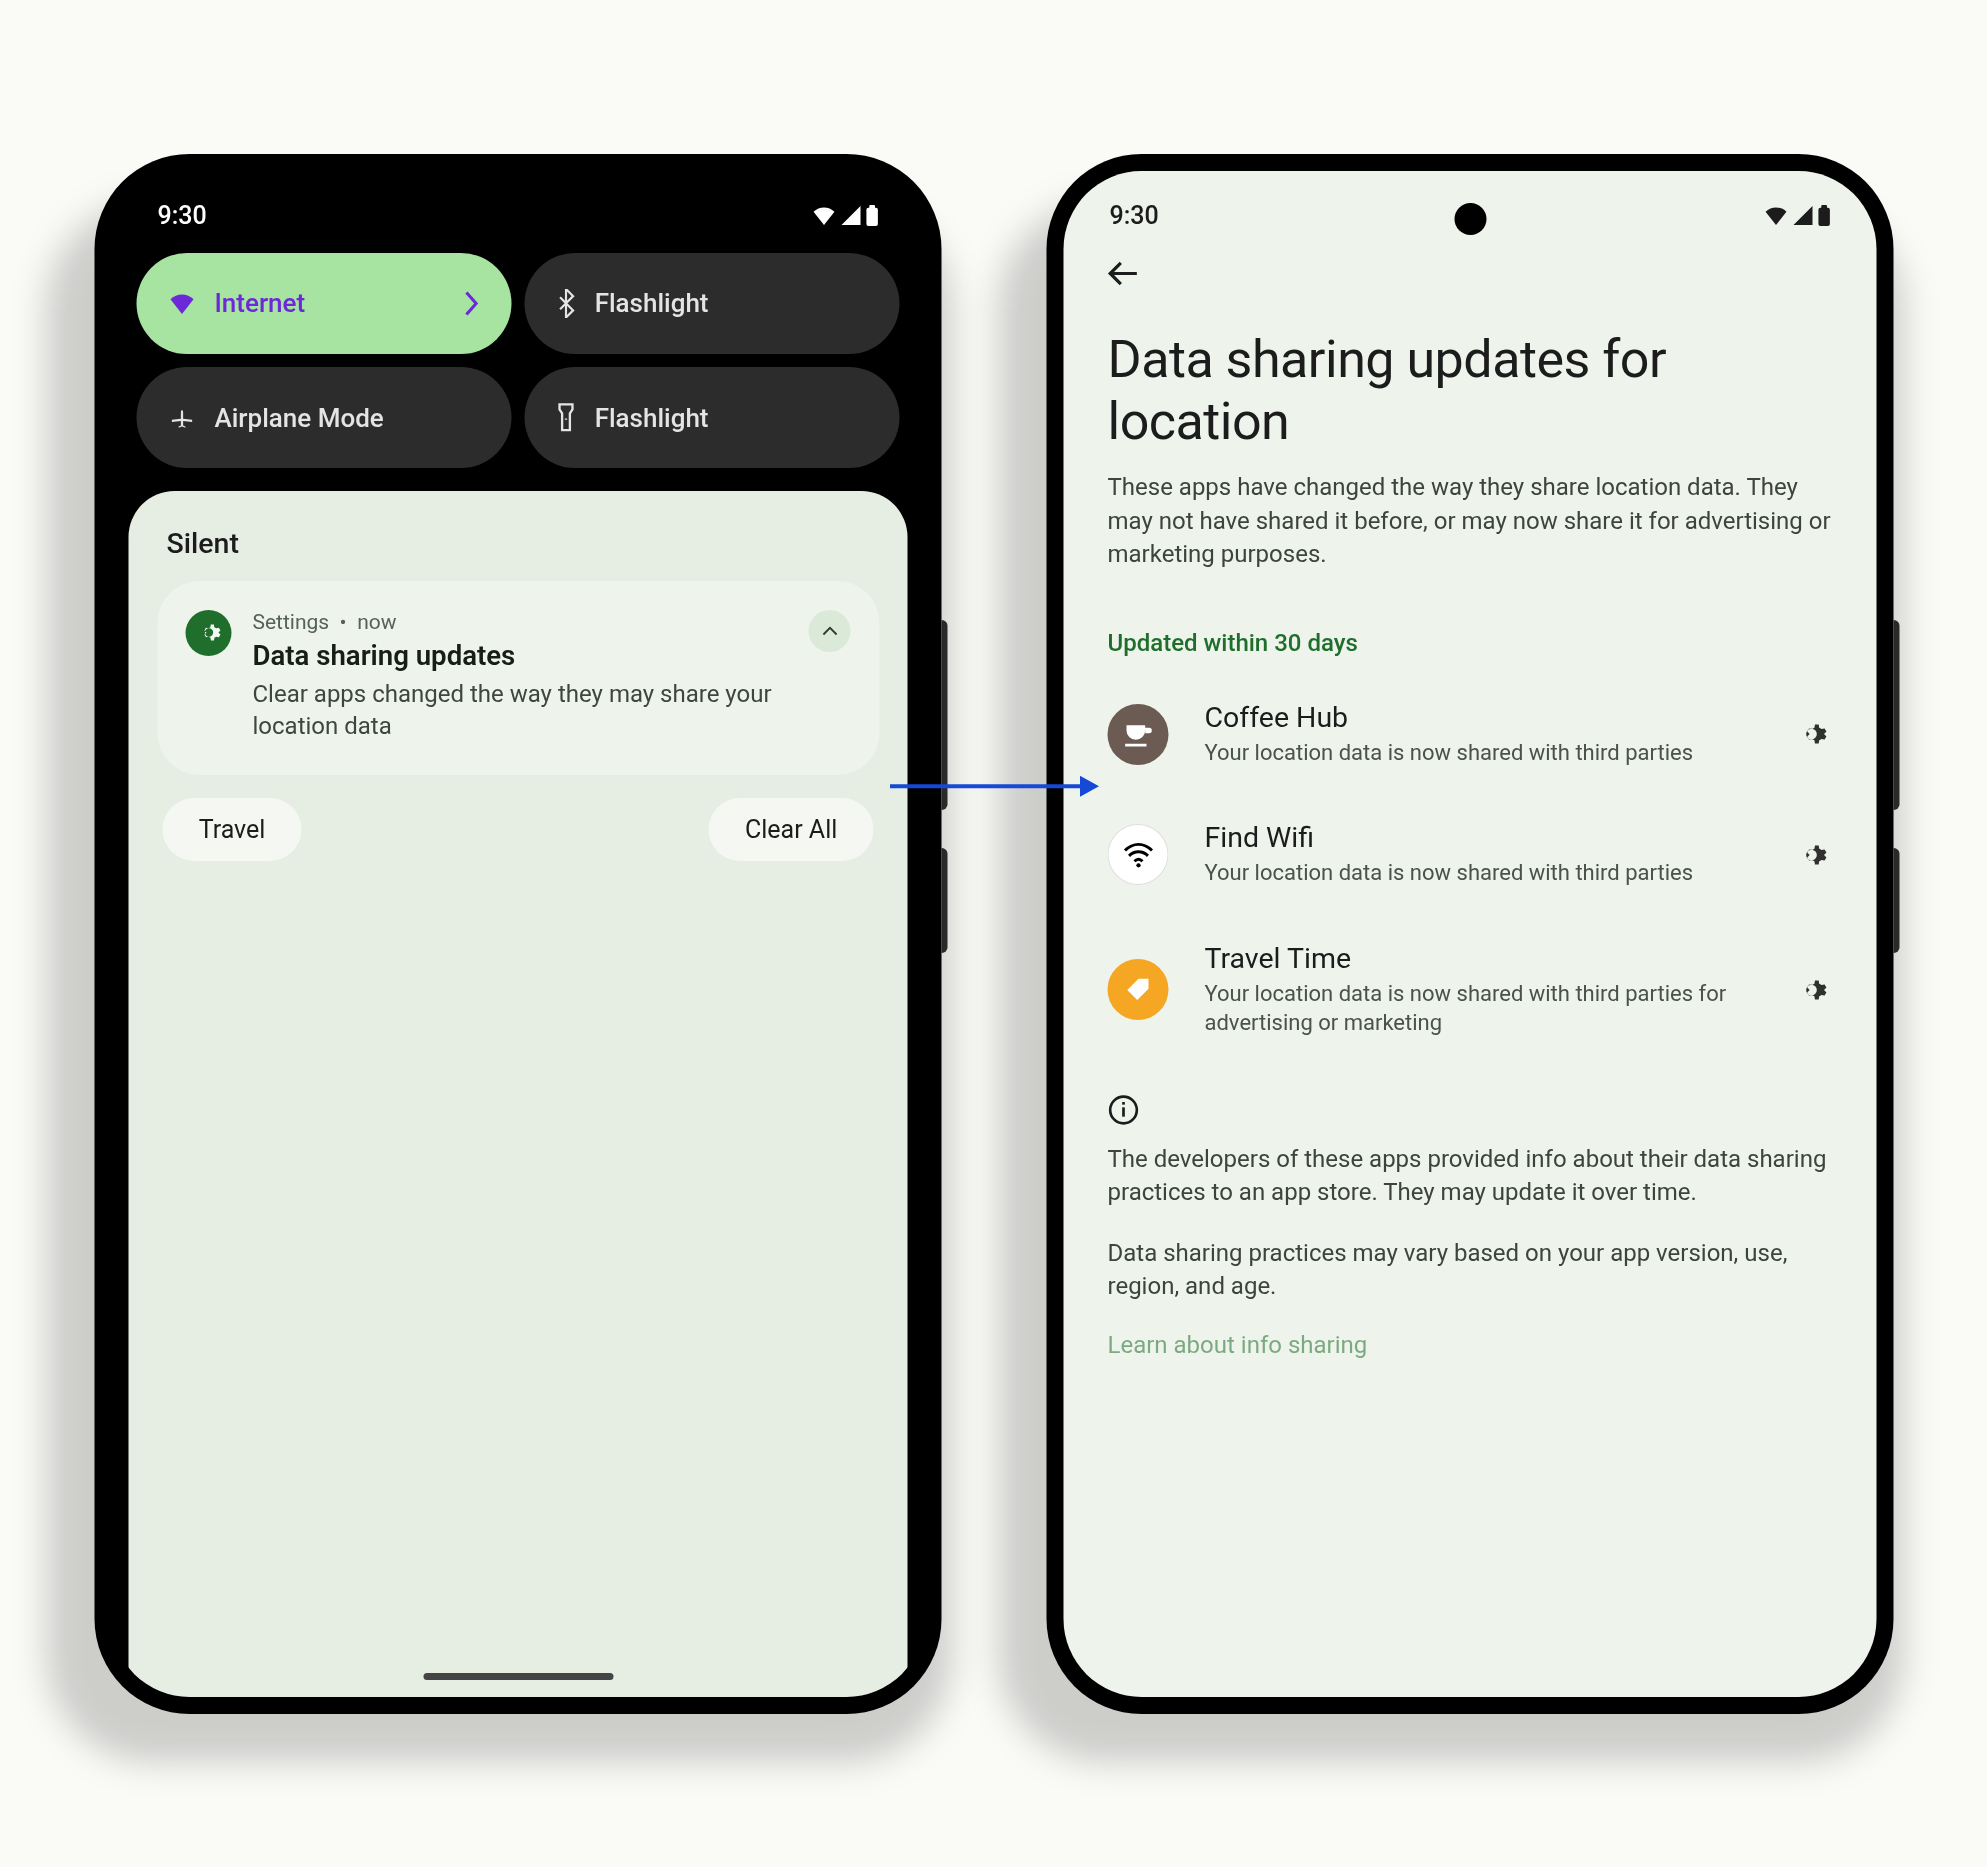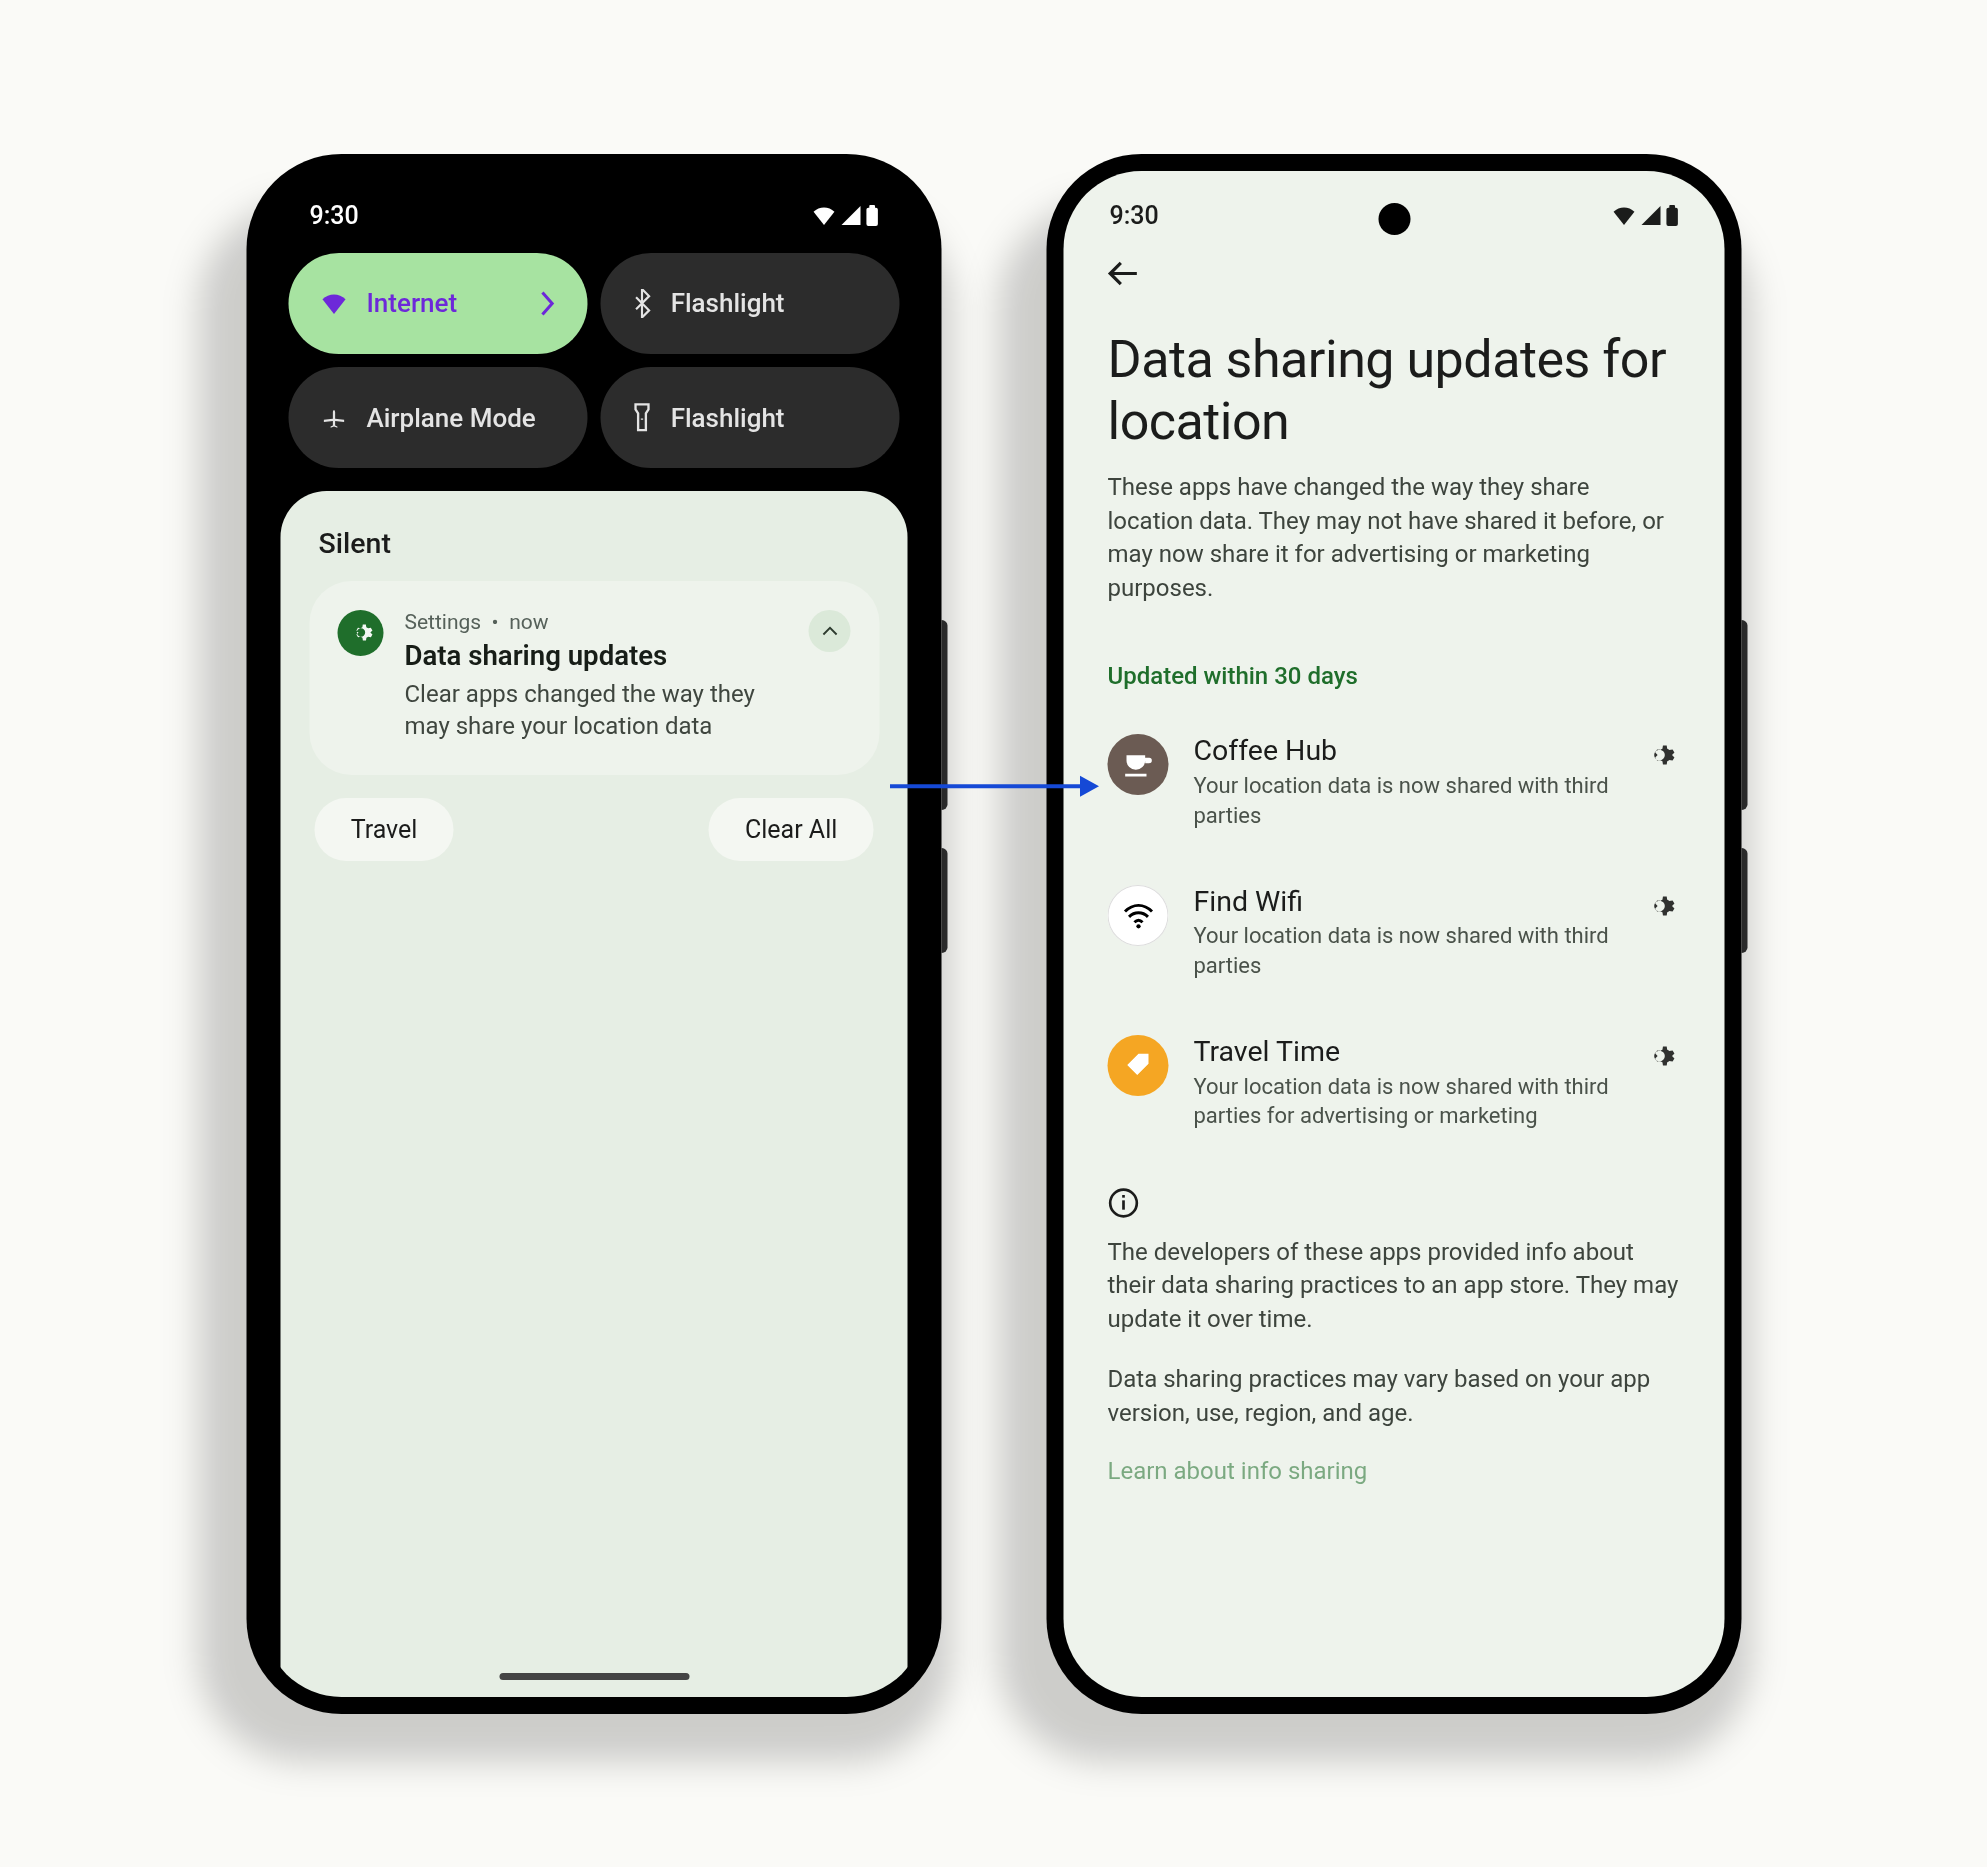--- a/index.html
+++ b/index.html
@@ -23,21 +23,21 @@
   .phone-shadow {
     position: absolute;
     top: 48px; left: -48px; right: -9.5px; bottom: -48px;
     background: rgba(0,0,0,0.18);
     border-radius: 105px;
     filter: blur(17px);
     z-index: 0;
   }
   .phone {
     position: relative;
-    width: 695px;
+    width: 847px;
     height: 1560px;
     background: #000;
     border-radius: 95px;
     padding: 17px;
     z-index: 1;
   }
   .side-btn {
     position: absolute;
     right: -5.7px;
     width: 5.7px;
@@ -156,22 +156,22 @@
     border-radius: 50%;
   }
   .page { padding: 0 44px; }
   .back-row { padding: 19px 0 38px; }
   .back-btn { font-size: 36px; cursor: pointer; display:inline-block; }
   .page-title { font-size: 52px; font-weight: 400; line-height: 1.18; letter-spacing: -0.5px; }
   .page-sub   { font-size: 24px; color: #3d443d; line-height: 1.4; margin-top: 19px; }
   .section-label { color: #1f6e2b; font-size: 24px; font-weight: 500; margin: 57px 0 17px; }
   .app-row {
     display: flex;
-    align-items: flex-start;
-    gap: 25px;
+    align-items: center;
+    gap: 36px;
     padding: 27px 0;
     cursor: pointer;
   }
   .app-icon {
     width: 61px; height: 61px;
     border-radius: 50%;
     flex: none;
     display: flex; align-items: center; justify-content: center;
     font-size: 28.5px;
   }

